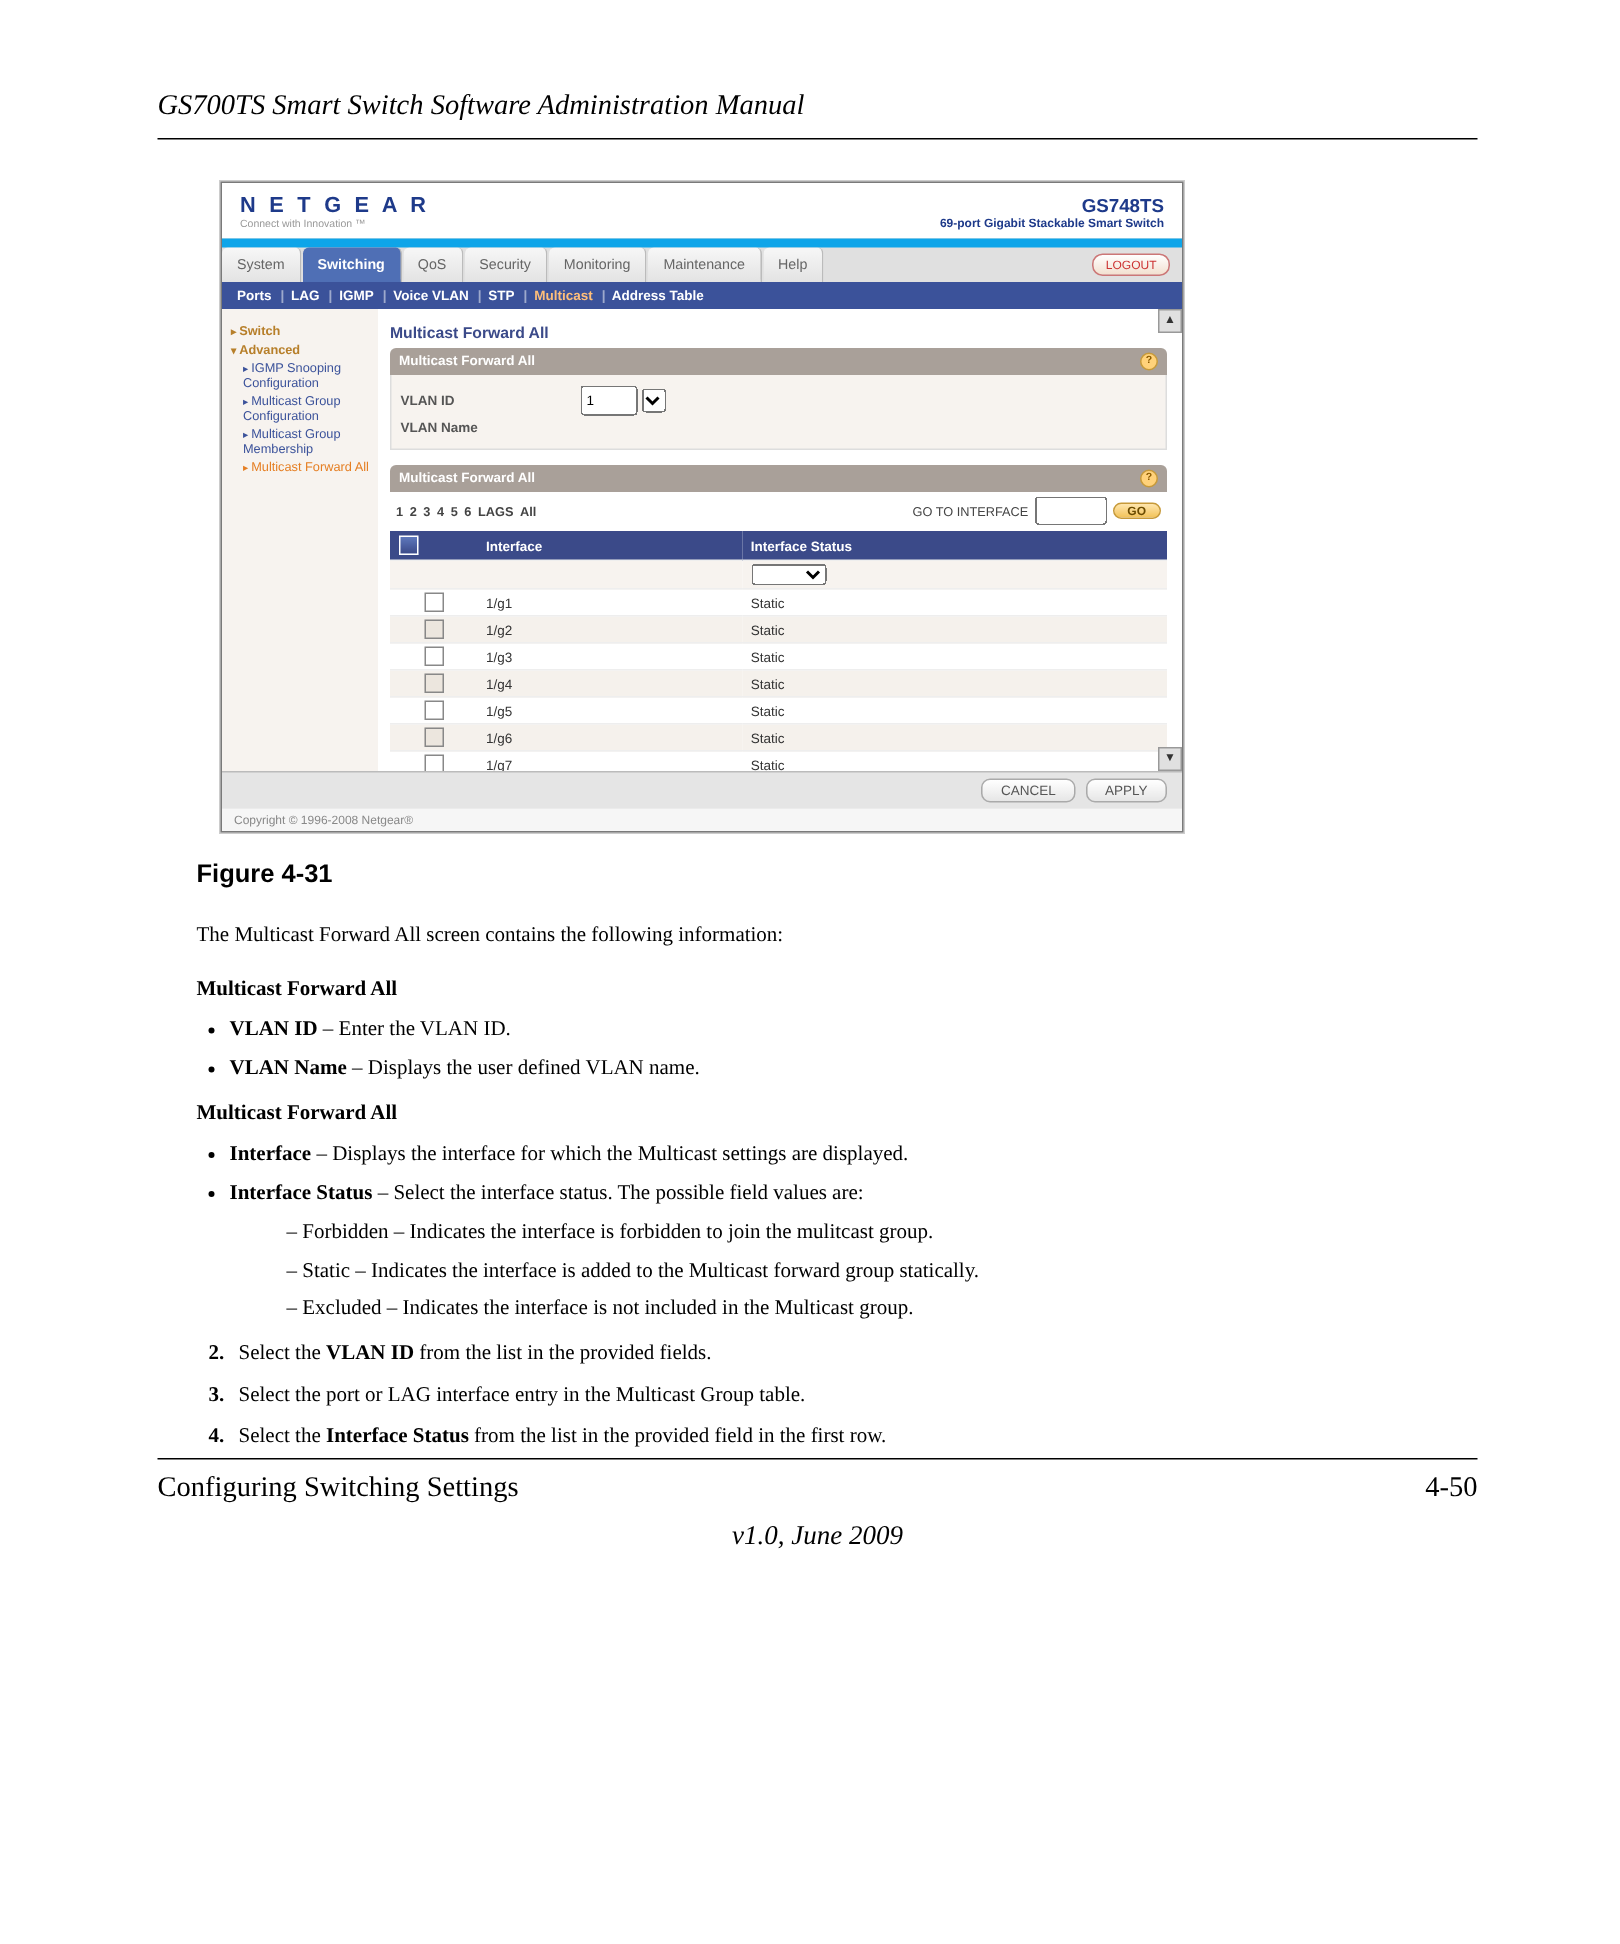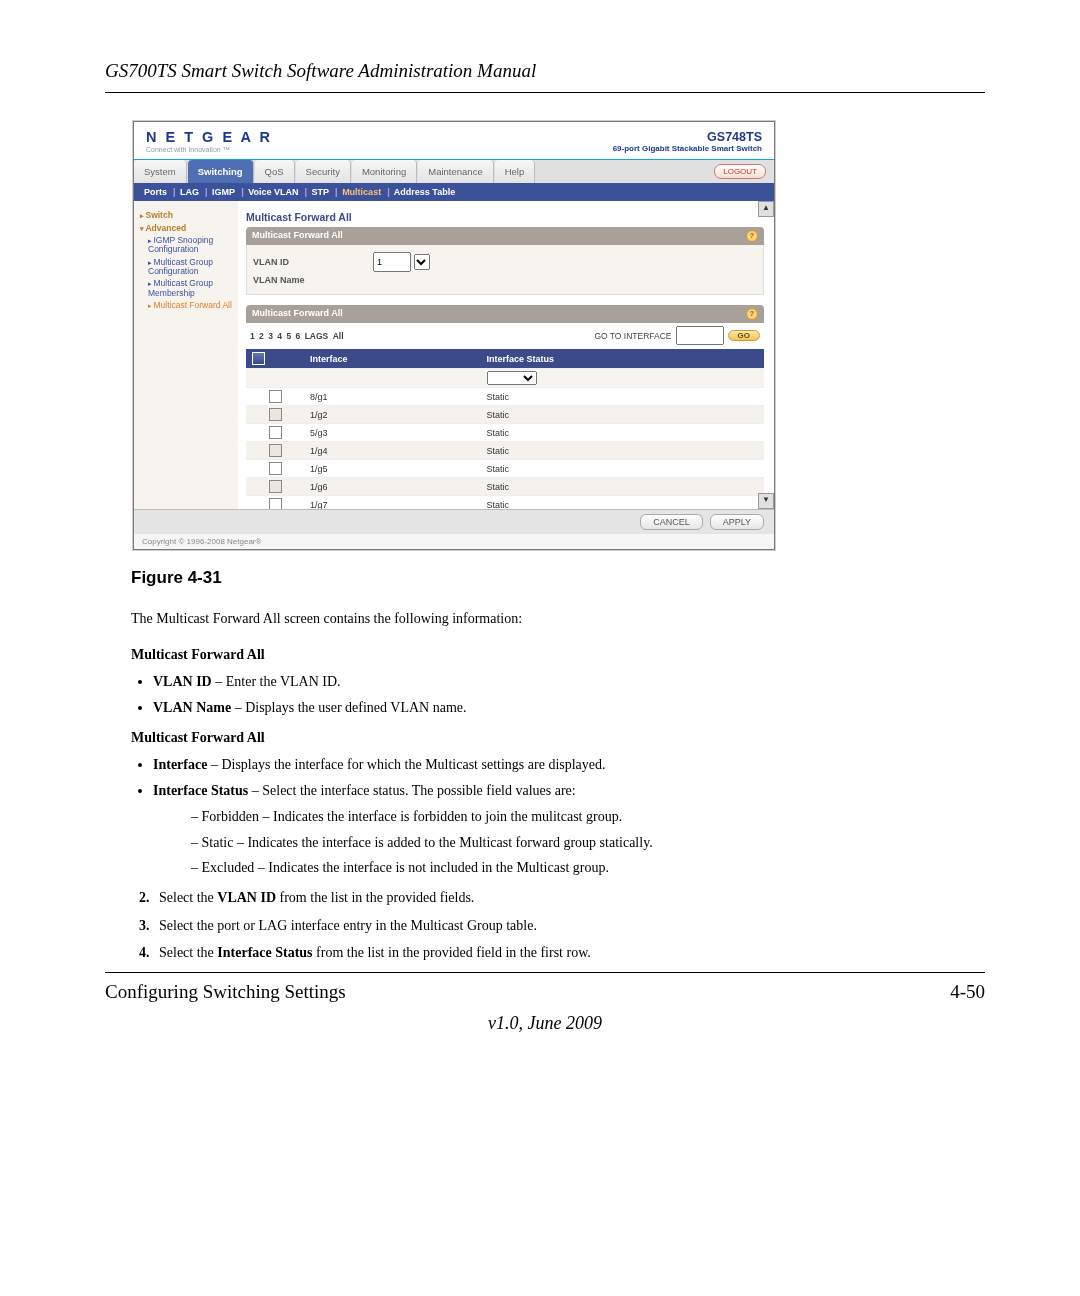--- a/index.html
+++ b/index.html
@@ -18,21 +18,21 @@
   }
   .header {
     font-style: italic;
     font-size: 19px;
     border-bottom: 1px solid #000;
     padding-bottom: 10px;
     margin-bottom: 28px;
   }
   .app {
     width: 640px;
-    margin-left: 28px;
+    margin-left: 42px;
     border: 1px solid #7a7a7a;
     background: #ddd;
     box-shadow: 0 0 0 1px #ccc;
     font-family: Arial, Helvetica, sans-serif;
     font-size: 10px;
     color: #333;
   }
   .top {
     background: #fff;
     padding: 8px 12px 6px 12px;
@@ -59,21 +59,21 @@
     font-size: 12.5px;
   }
   .model-desc {
     font-size: 8px;
     color: #1e3a8a;
     font-weight: bold;
   }
   .main-tabs {
     display: flex;
     align-items: stretch;
-    border-top: 1px solid #0ea5e9;
+    border-top: 6px solid #0ea5e9;
     background: #e0e0e0;
     font-size: 9.5px;
   }
   .main-tabs .tab {
     padding: 6px 10px;
     border-right: 1px solid #bbb;
     background: linear-gradient(#f7f7f7, #e3e3e3);
     color: #666;
     border-top-left-radius: 4px;
     border-top-right-radius: 4px;
@@ -447,31 +447,31 @@
         </tr>
         <tr class="filter">
           <td></td>
                 <td></td>
           <td><select style="width:50px;font-size:9px"></select></td>
         </tr>
         </tbody>
             <tbody id="rows">
               <tr>
                 <td style="text-align:center"><span class="cb"></span></td>
-                <td>8/g1</td>
+                <td>1/g1</td>
                 <td>Static</td>
               </tr>
               <tr class="alt">
                 <td style="text-align:center"><span class="cb alt"></span></td>
                 <td>1/g2</td>
                 <td>Static</td>
               </tr>
               <tr>
                 <td style="text-align:center"><span class="cb"></span></td>
-                <td>5/g3</td>
+                <td>1/g3</td>
                 <td>Static</td>
               </tr>
               <tr class="alt">
                 <td style="text-align:center"><span class="cb alt"></span></td>
                 <td>1/g4</td>
                 <td>Static</td>
               </tr>
               <tr>
                 <td style="text-align:center"><span class="cb"></span></td>
                 <td>1/g5</td>

